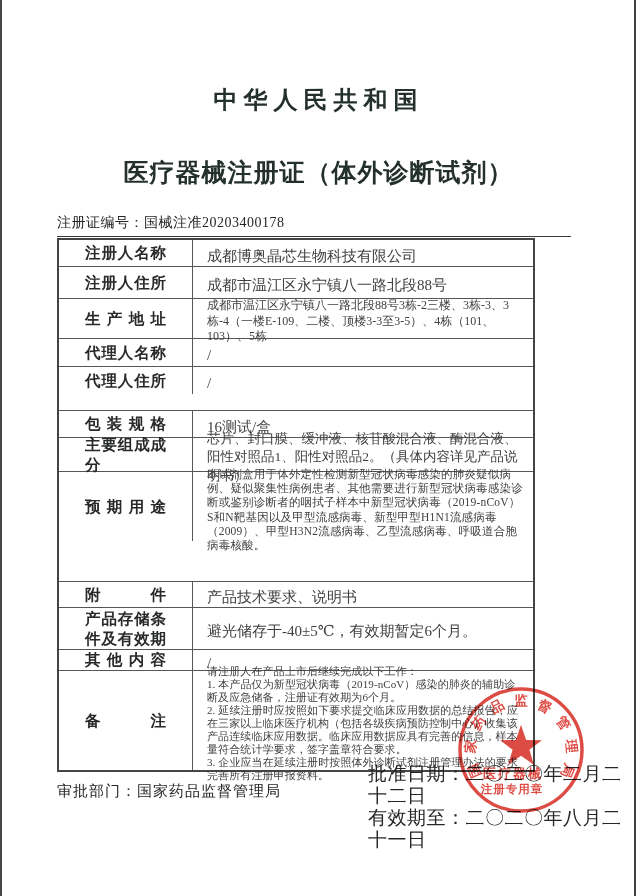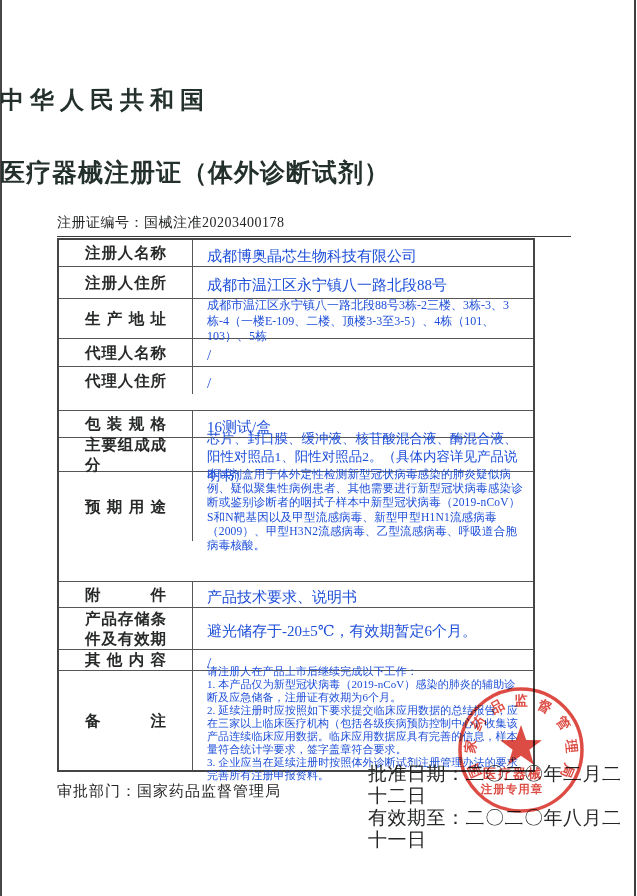--- a/index.html
+++ b/index.html
@@ -6,21 +6,21 @@
   #page{
     position:relative;width:637px;height:896px;background:#ffffff;
     font-family:"Liberation Serif","DejaVu Serif",serif;color:#2c2f2d;
     overflow:hidden;margin:0 auto;
   }
   .scan-edge{position:absolute;top:0;bottom:0;width:2px;background:#474747;}
   #edge-left{left:0;}
   #edge-right{left:634px;background:#3f3f3f;}
 
   .title{
-    position:absolute;left:0;width:637px;
+    position:absolute;left:0;width:637px;text-align:center;
     font-family:"Liberation Sans","DejaVu Sans",sans-serif;font-weight:700;color:#24302b;
   }
   #title1{top:84px;font-size:24px;letter-spacing:6px;}
   #title2{top:156px;font-size:25px;letter-spacing:1px;}
 
   #regline{
     position:absolute;left:57px;top:214px;width:514px;
     font-size:14px;color:#242725;padding-bottom:4px;
     border-bottom:1.5px solid #3a3a3a;letter-spacing:0.5px;
   }
@@ -35,21 +35,21 @@
     width:134px;flex:0 0 134px;border-right:1px solid #565656;box-sizing:border-box;
     display:flex;flex-direction:column;justify-content:center;
     padding:0 26px;color:#272a28;font-weight:600;font-size:15.5px;
   }
   .cell-label span{
     display:block;width:100%;text-align:justify;text-align-last:justify;
     white-space:pre-line;line-height:1.25;
   }
   .cell-value{
     flex:1;display:flex;flex-direction:column;justify-content:center;
-    padding:8px 8px 2px 14px;font-size:15px;color:#1d4ed8;box-sizing:border-box;
+    padding:8px 8px 2px 14px;font-size:15px;color:#404040;box-sizing:border-box;
   }
   .cell-value span{white-space:pre-line;}
   .r0{height:26px;} .r1{height:32px;} .r2{height:40px;} .r3{height:28px;}
   .r4{height:28px;} .r5{height:29px;} .r6{height:27px;margin-top:16px;} .r7{height:34px;}
   .r8{height:70px;} .r9{height:26px;margin-top:40px;} .r10{height:42px;} .r11{height:21px;}
   .r12{height:100px;}
   .v-mid{font-size:12px;line-height:1.32;}
   .v-mid2{font-size:13.5px;line-height:1.35;}
   .v-small{font-size:11.5px;line-height:1.22;letter-spacing:0.2px;}
   .v-tiny{font-size:11px;line-height:1.18;letter-spacing:0.1px;}
@@ -156,21 +156,21 @@
       <div class="cell-value">
           <span>产品技术要求、说明书</span>
         </div>
     </div>
     <div class="row r10">
       <div class="cell-label">
           <span>产品存储条
 件及有效期</span>
         </div>
       <div class="cell-value">
-          <span>避光储存于-20±5℃，有效期暂定6个月。</span>
+          <span>避光储存于-40±5℃，有效期暂定6个月。</span>
         </div>
     </div>
     <div class="row r11">
       <div class="cell-label">
           <span>其他内容</span>
         </div>
       <div class="cell-value">
           <span>/</span>
         </div>
     </div>

